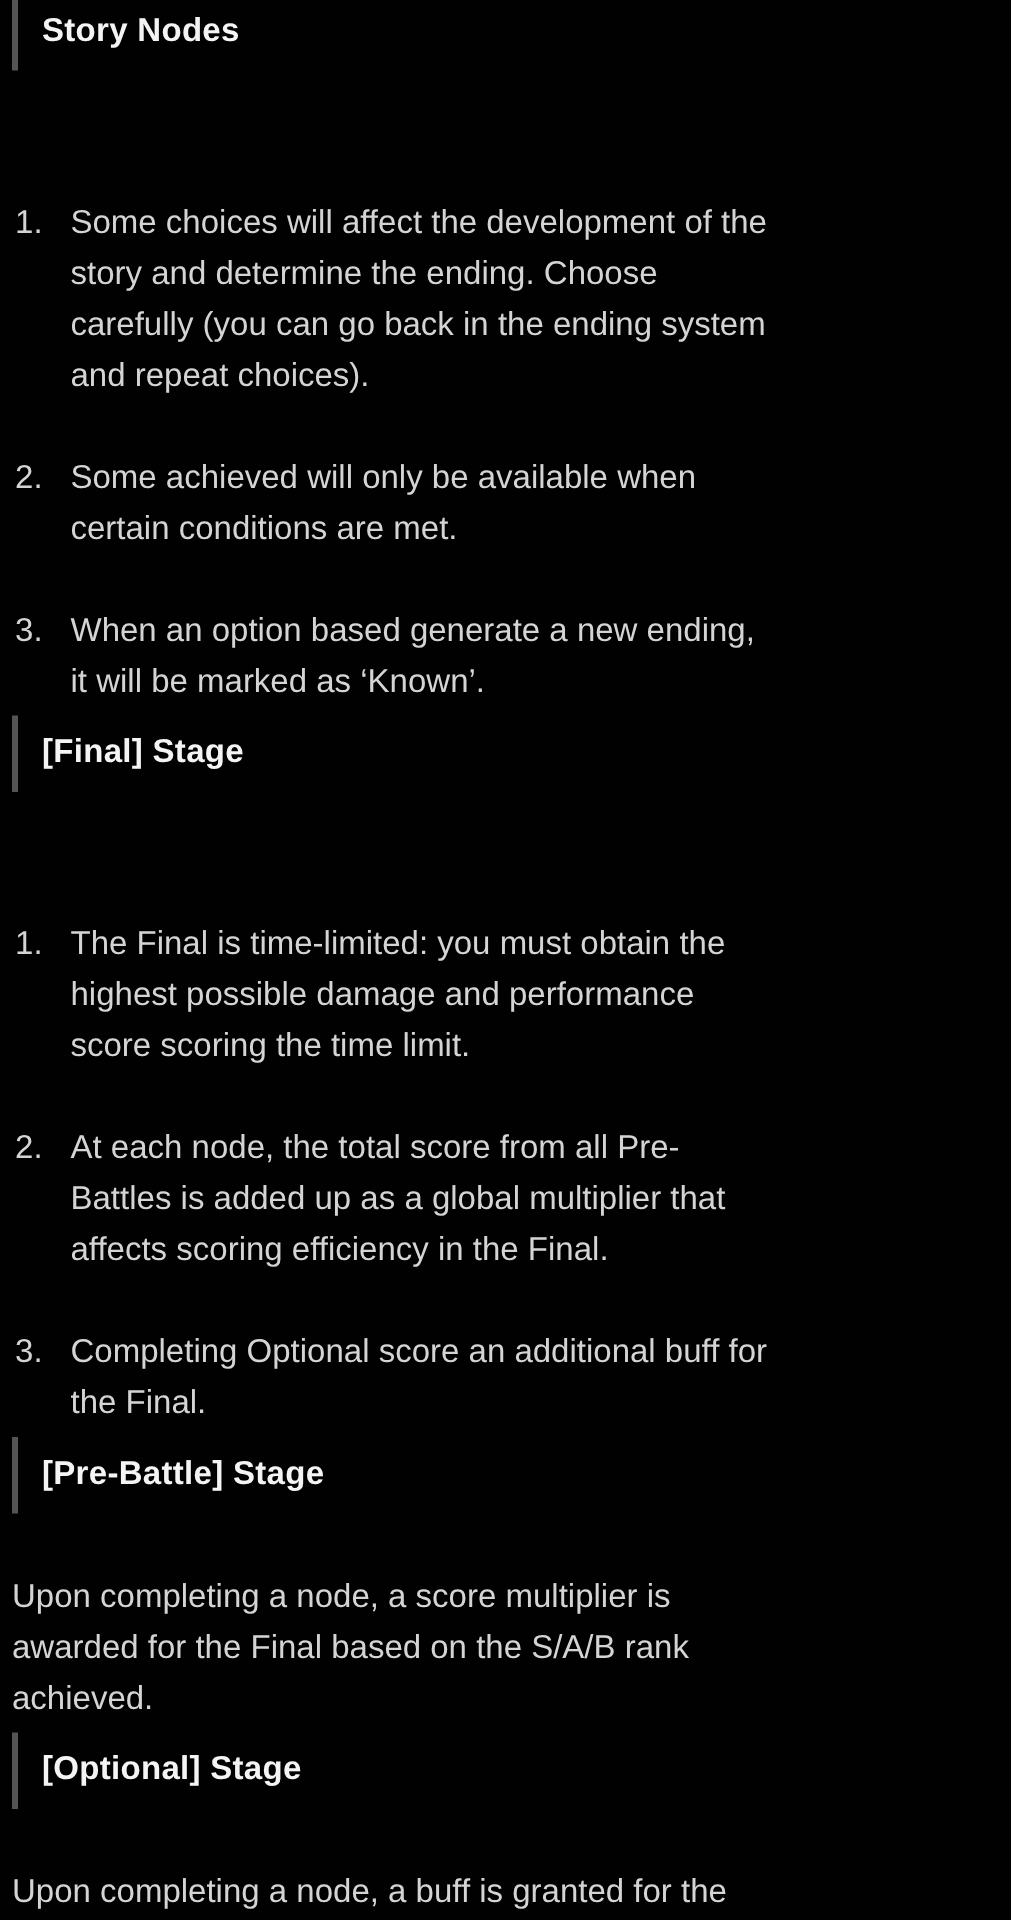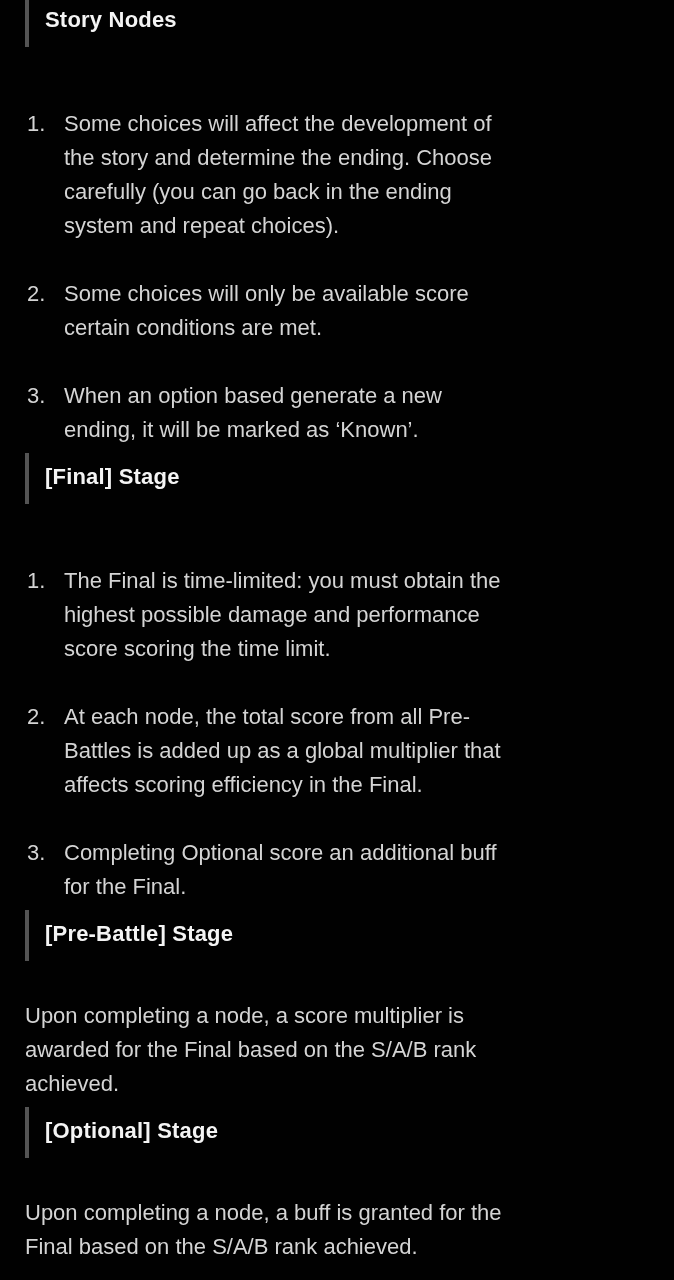--- a/index.html
+++ b/index.html
@@ -9,21 +9,21 @@
   }
   body {
     width: 674px;
     height: 1280px;
     overflow: hidden;
   }
   .page {
     box-sizing: border-box;
     width: 542px;
     height: 1280px;
-    padding: 0 24px 0 25px;
+    padding: 0 24px 0 8px;
     font-family: "Liberation Sans", sans-serif;
     font-size: 22px;
     line-height: 34px;
     color: #d4d4d4;
     background: #010101;
   }
   h2.section-heading {
     margin: 0;
     font-family: "Liberation Sans", sans-serif;
     font-size: 22px;
@@ -32,21 +32,21 @@
     letter-spacing: 0.2px;
     color: #f4f4f4;
     border-left: 4px solid #545454;
     padding: 10px 0 13px 16px;
   }
   h2.section-heading.first {
     padding-top: 6px;
   }
   ol.numbered-list {
     list-style: none;
-    margin: 60px 0 0 0;
+    margin: 84px 0 0 0;
     padding: 0;
     counter-reset: item;
   }
   ol.numbered-list > li {
     position: relative;
     counter-increment: item;
     padding-left: 39px;
     margin: 0 0 34px 0;
     max-width: 590px;
   }
@@ -67,21 +67,21 @@
 </style>
 </head>
 <body>
 
 <div class="page">
 
   <section>
     <h2 class="section-heading first">Story Nodes</h2>
     <ol class="numbered-list">
       <li>Some choices will affect the development of the story and determine the ending. Choose carefully (you can go back in the ending system and repeat choices).</li>
-      <li>Some choices will only be available score certain conditions are met.</li>
+      <li>Some achieved will only be available when certain conditions are met.</li>
       <li>When an option based generate a new ending, it will be marked as ‘Known’.</li>
     </ol>
   </section>
 
   <section>
     <h2 class="section-heading">[Final] Stage</h2>
     <ol class="numbered-list">
       <li>The Final is time-limited: you must obtain the highest possible damage and performance score scoring the time limit.</li>
       <li>At each node, the total score from all Pre-Battles is added up as a global multiplier that affects scoring efficiency in the Final.</li>
       <li>Completing Optional score an additional buff for the Final.</li>

